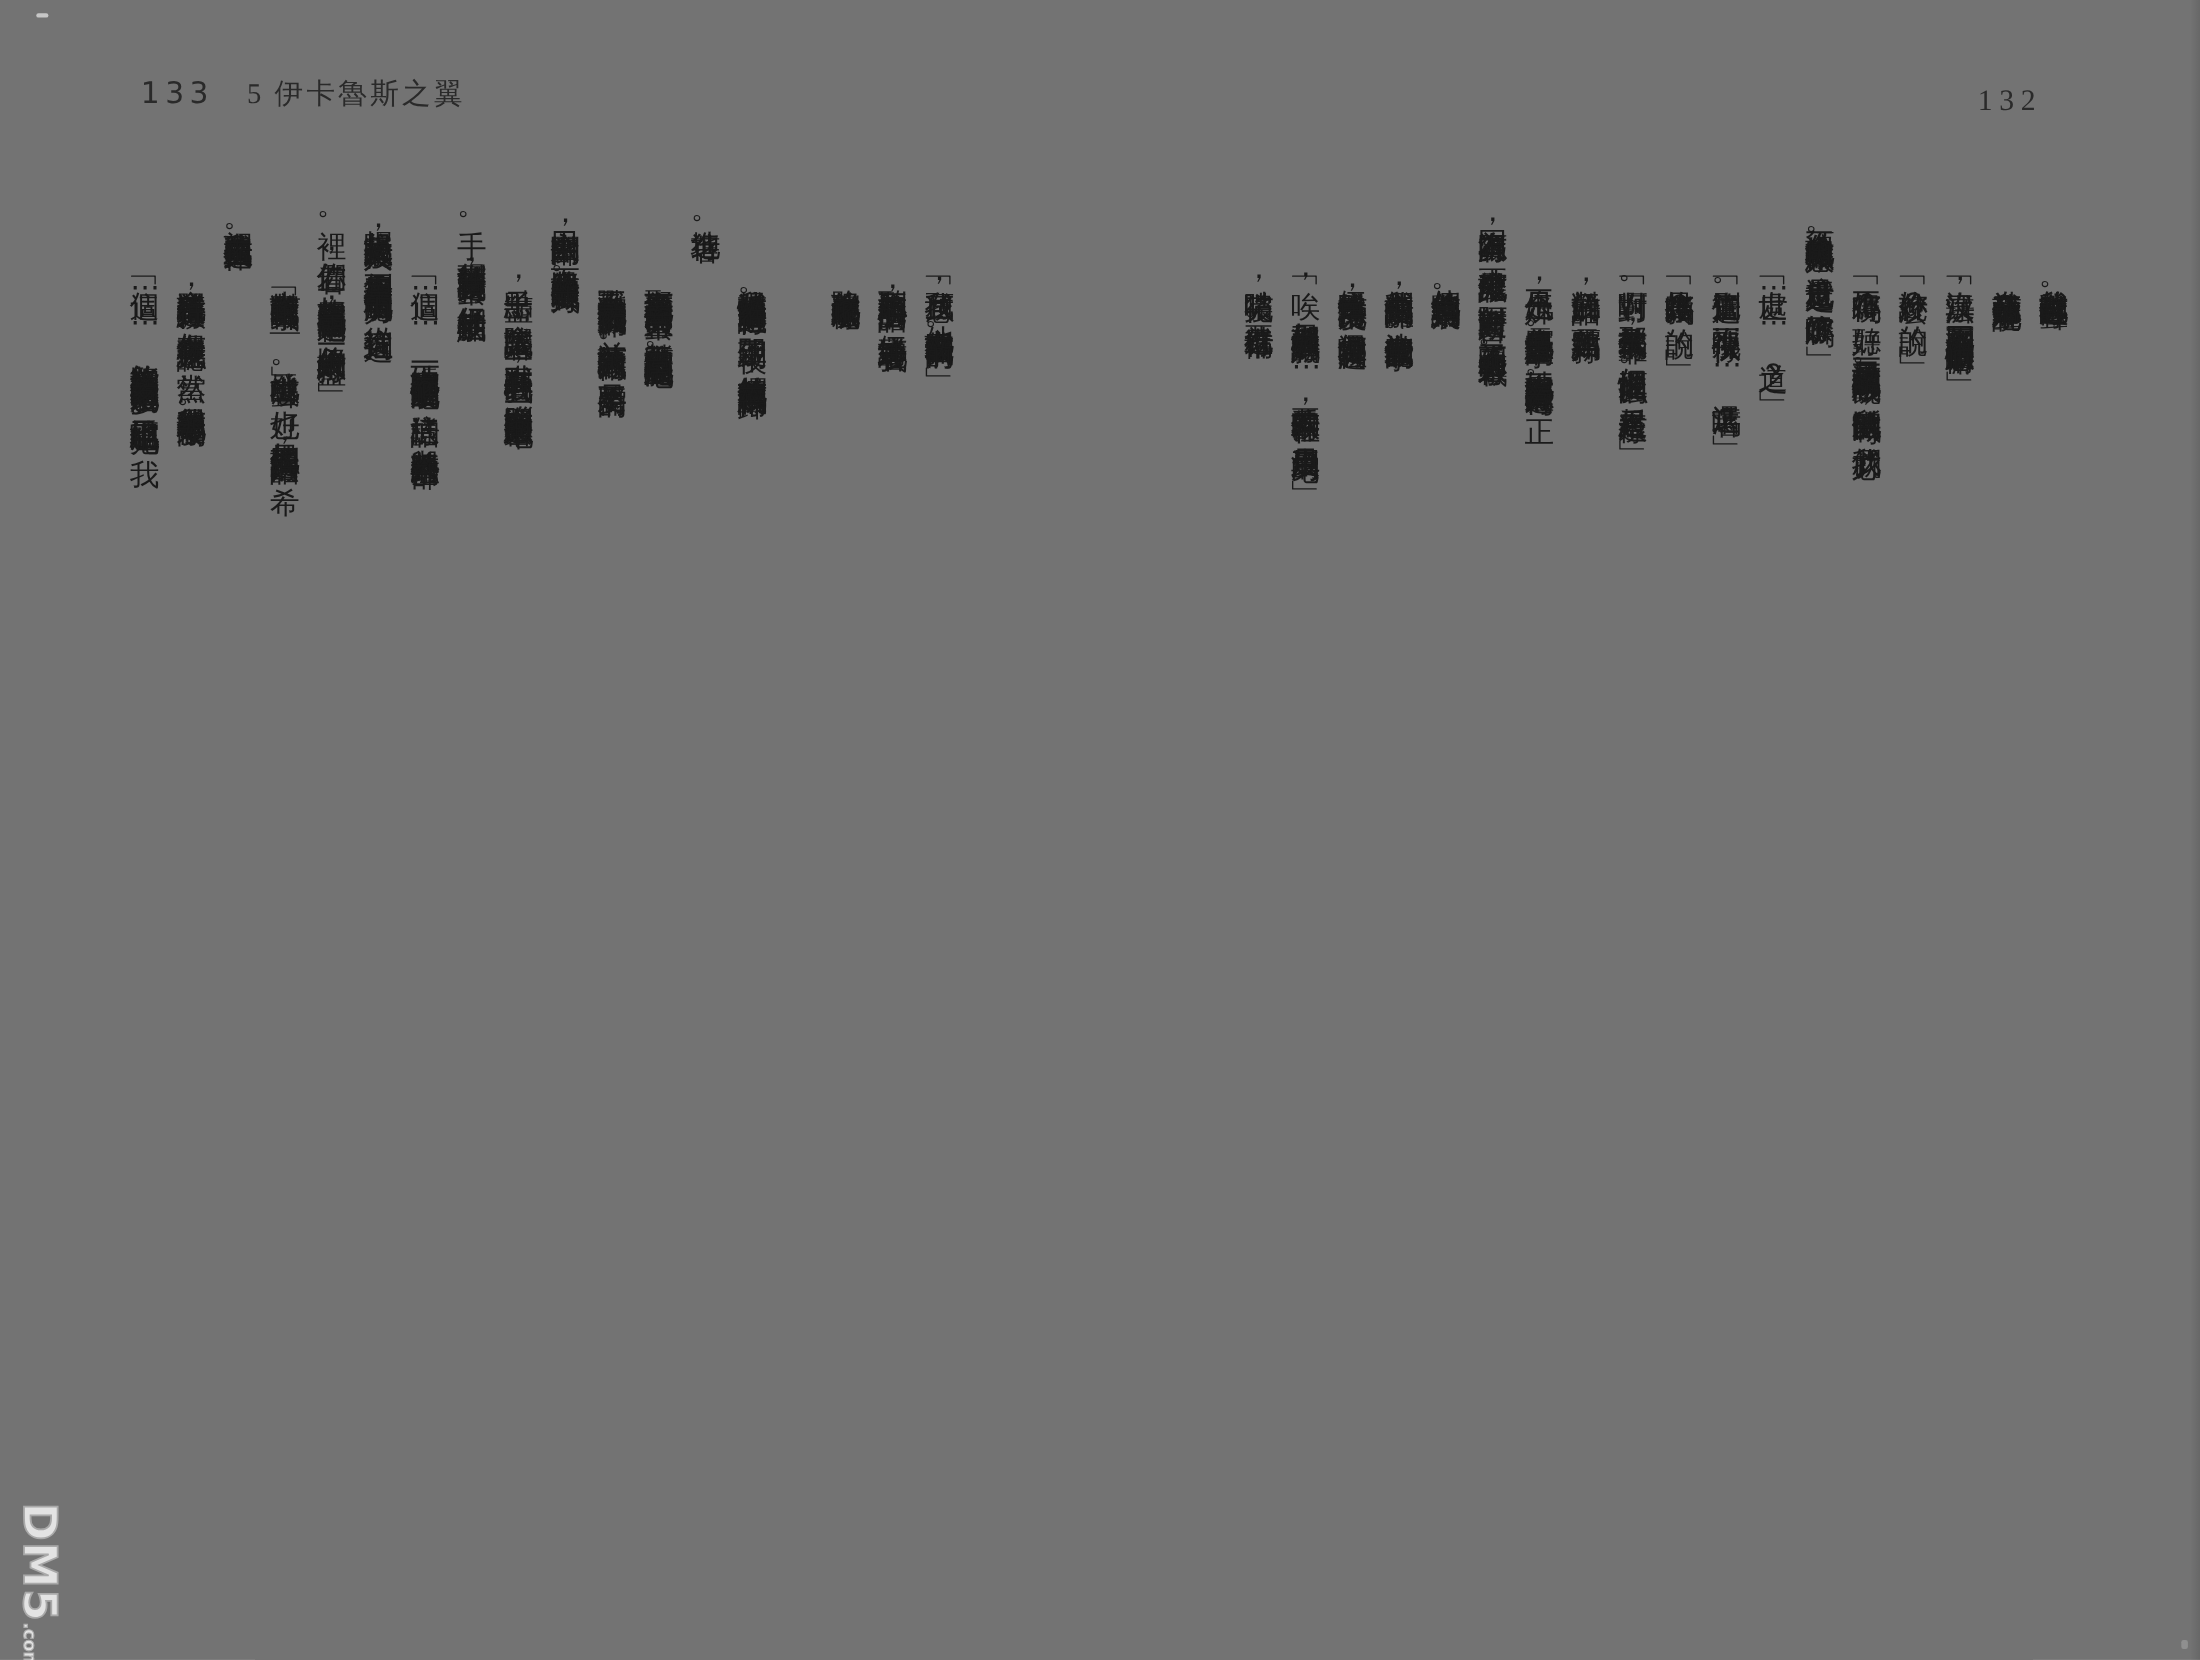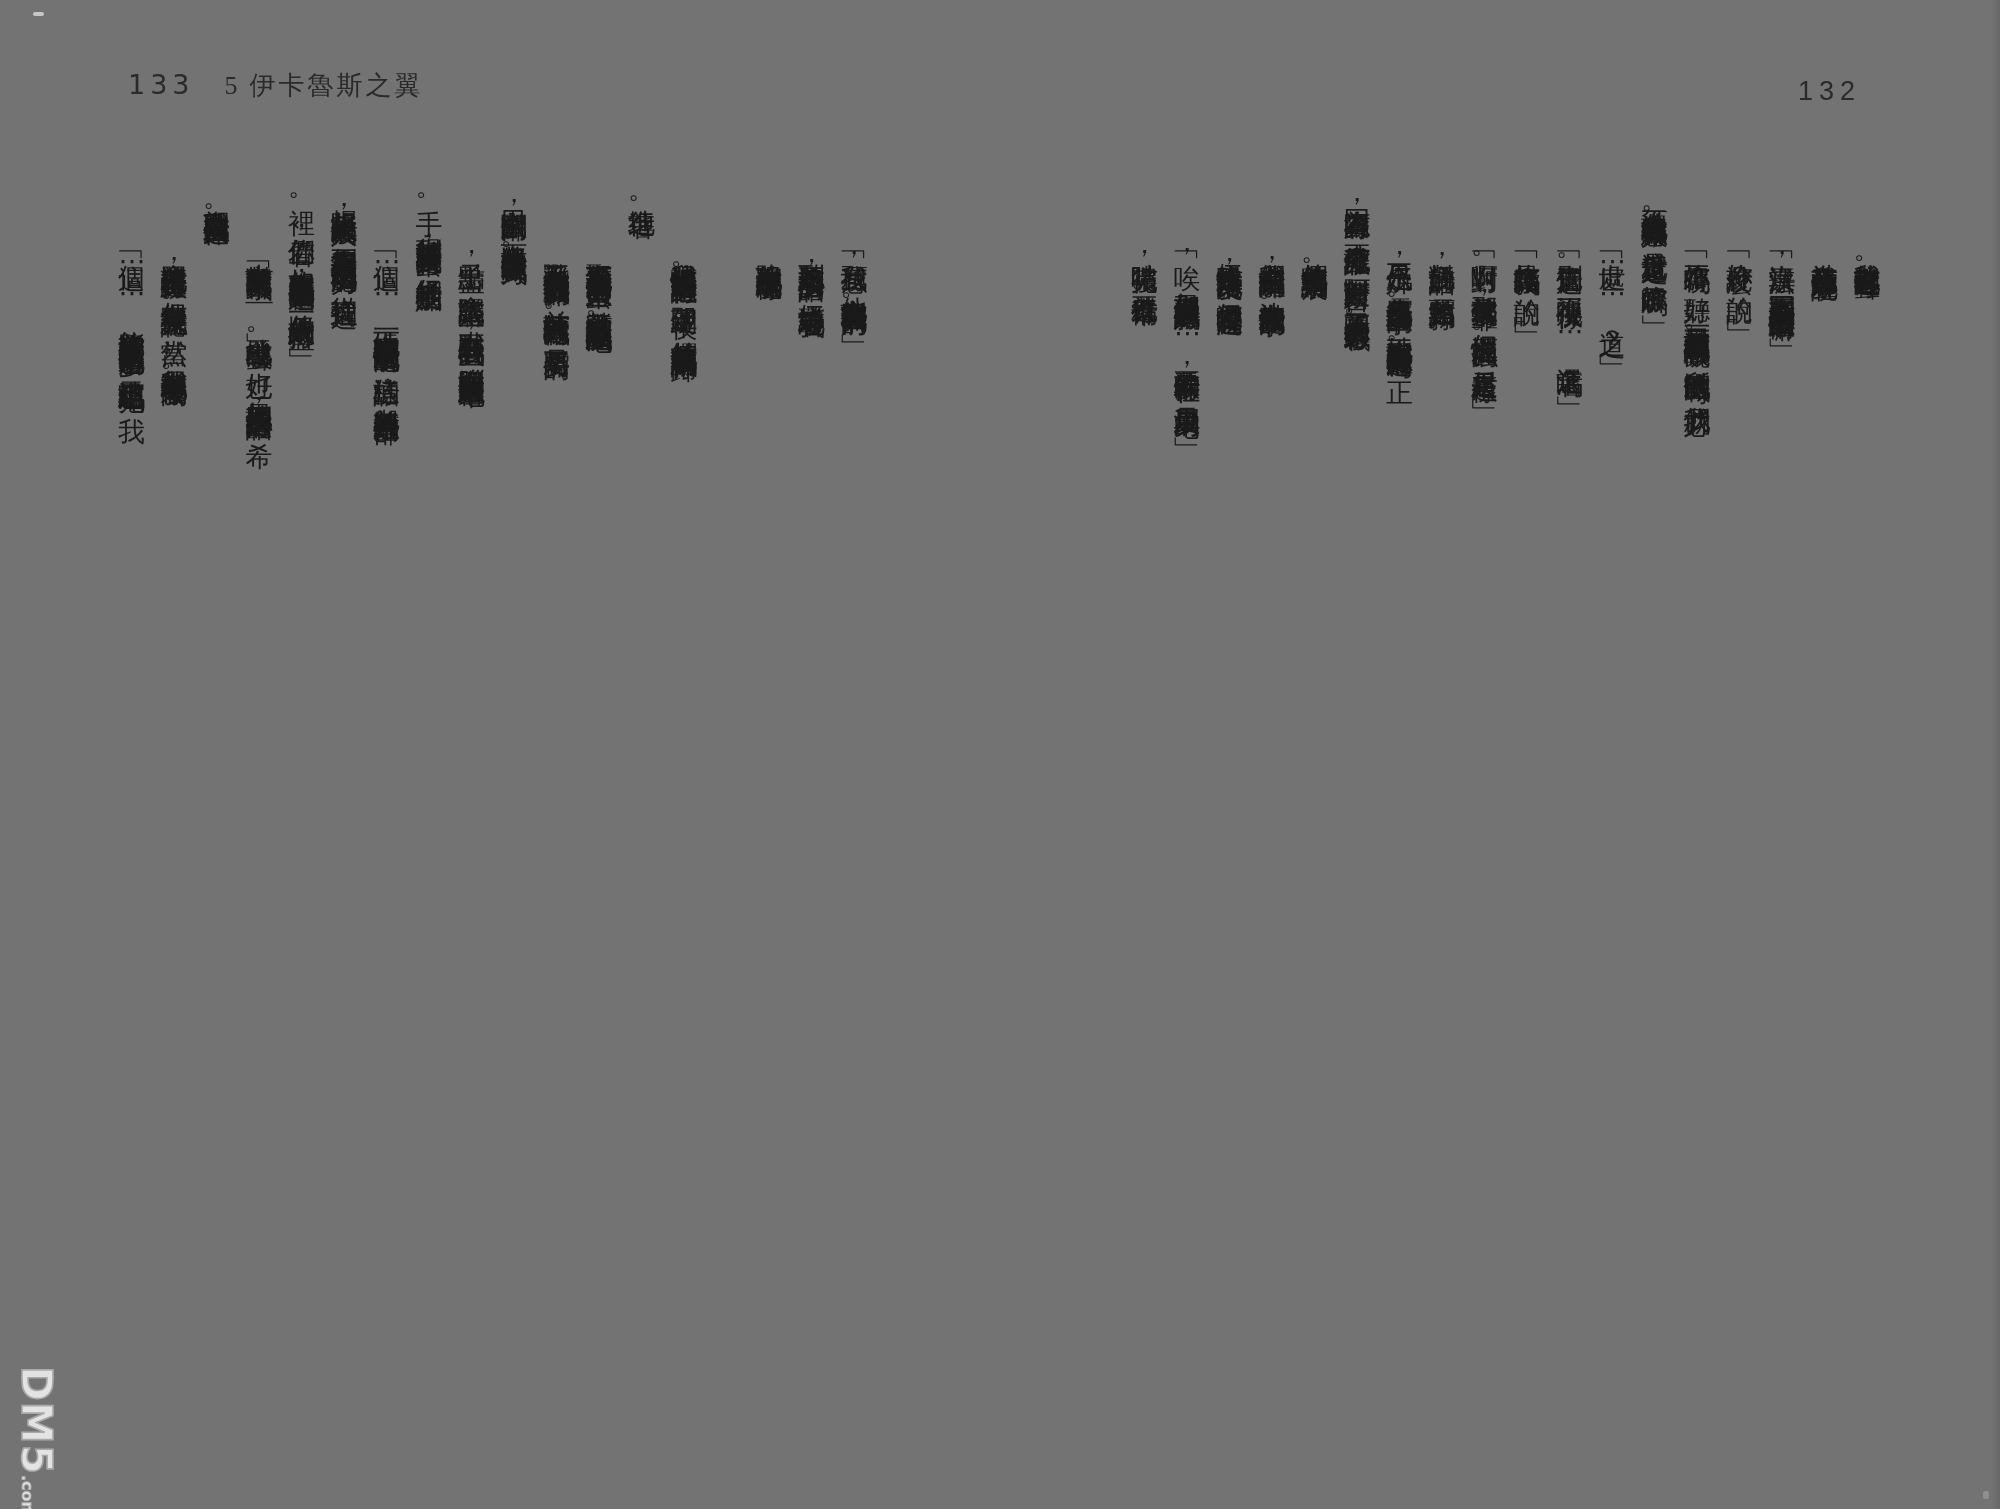--- a/index.html
+++ b/index.html
@@ -33,21 +33,21 @@
   }
   .rh-title {
     margin-left: 12px;
     font-size: 26px;
     letter-spacing: 3px;
   }
   .page-number-right {
     position: absolute;
     left: 1798px;
     top: 76px;
-    font-family: Liberation Sans, sans-serif;
+    font-family: Liberation Serif, serif;
     font-size: 27px;
     letter-spacing: 6px;
     color: #2a2a2a;
   }
   
   .page-text {
     position: absolute;
     top: 188px;
     height: 1120px;
     writing-mode: vertical-rl;

